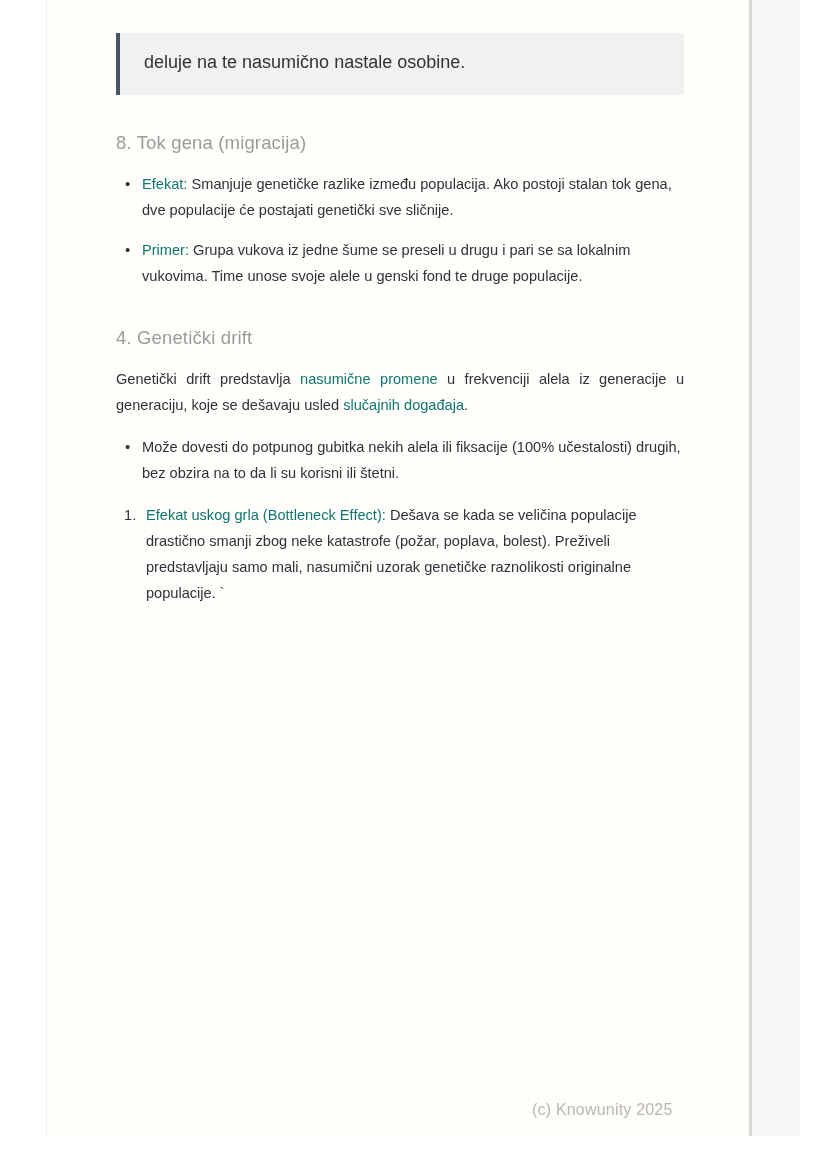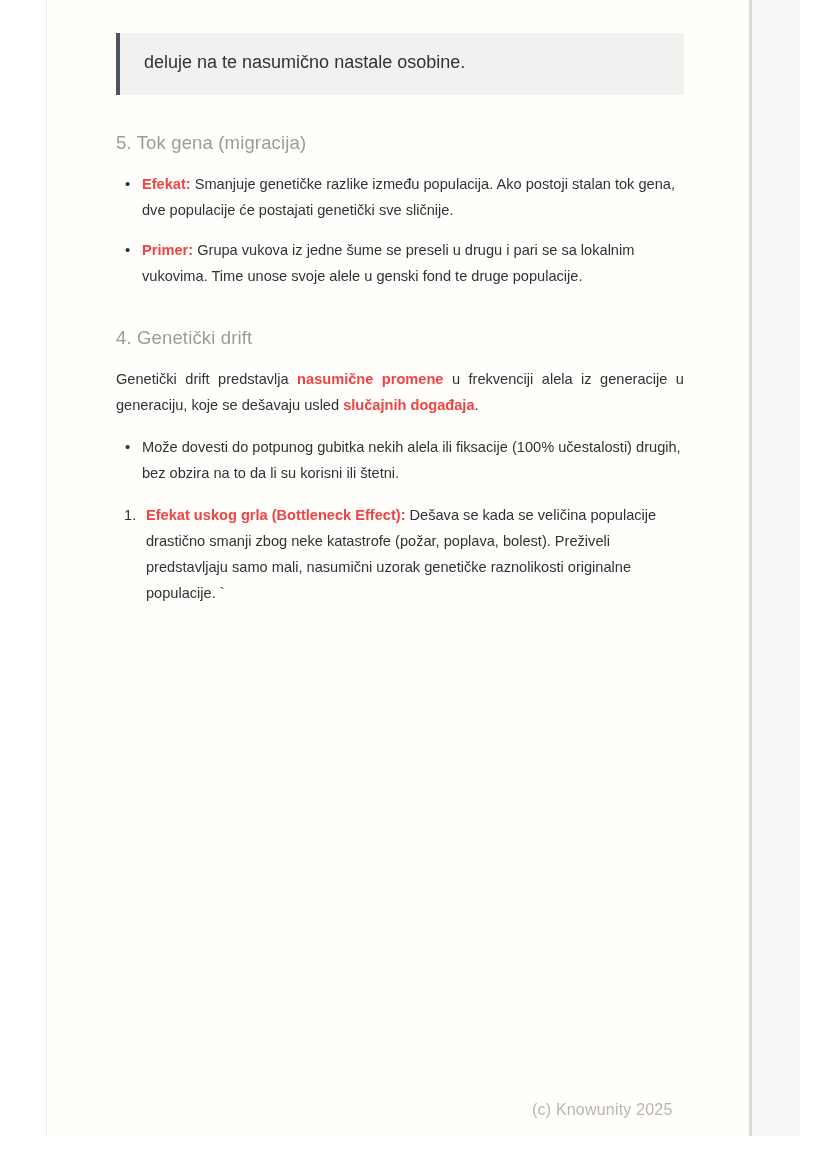--- a/index.html
+++ b/index.html
@@ -126,21 +126,21 @@
   }
   ol.numbered-list > li::before {
     content: counter(numlist) ".";
     position: absolute;
     left: -22px;
     top: 0;
     font-size: 14.6px;
     color: #2e3338;
   }
 
-  .b { font-weight: bold; color: #ef4444; }
+  .b { font-weight: normal; color: #0f766e; }
 
   
   #footer-credit {
     position: absolute;
     left: 485px;
     top: 1101px;
     font-size: 16px;
     color: #b9b6b0;
     letter-spacing: 0.2px;
     white-space: nowrap;
@@ -150,21 +150,21 @@
 <body>
 
 <div id="page-sheet">
 
   <div id="content">
 
     <blockquote class="blockquote">
       <p>deluje na te nasumično nastale osobine.</p>
     </blockquote>
 
-    <h2 class="section-heading">5. Tok gena (migracija)</h2>
+    <h2 class="section-heading">8. Tok gena (migracija)</h2>
 
 
     <ul class="bullet-list">
       <li>
         <span class="b">Efekat:</span><span> Smanjuje genetičke razlike između populacija. Ako postoji stalan tok gena, dve populacije će postajati genetički sve sličnije.</span>
       </li>
       <li>
         <span class="b">Primer:</span><span> Grupa vukova iz jedne šume se preseli u drugu i pari se sa lokalnim vukovima. Time unose svoje alele u genski fond te druge populacije.</span>
       </li>
     </ul>

